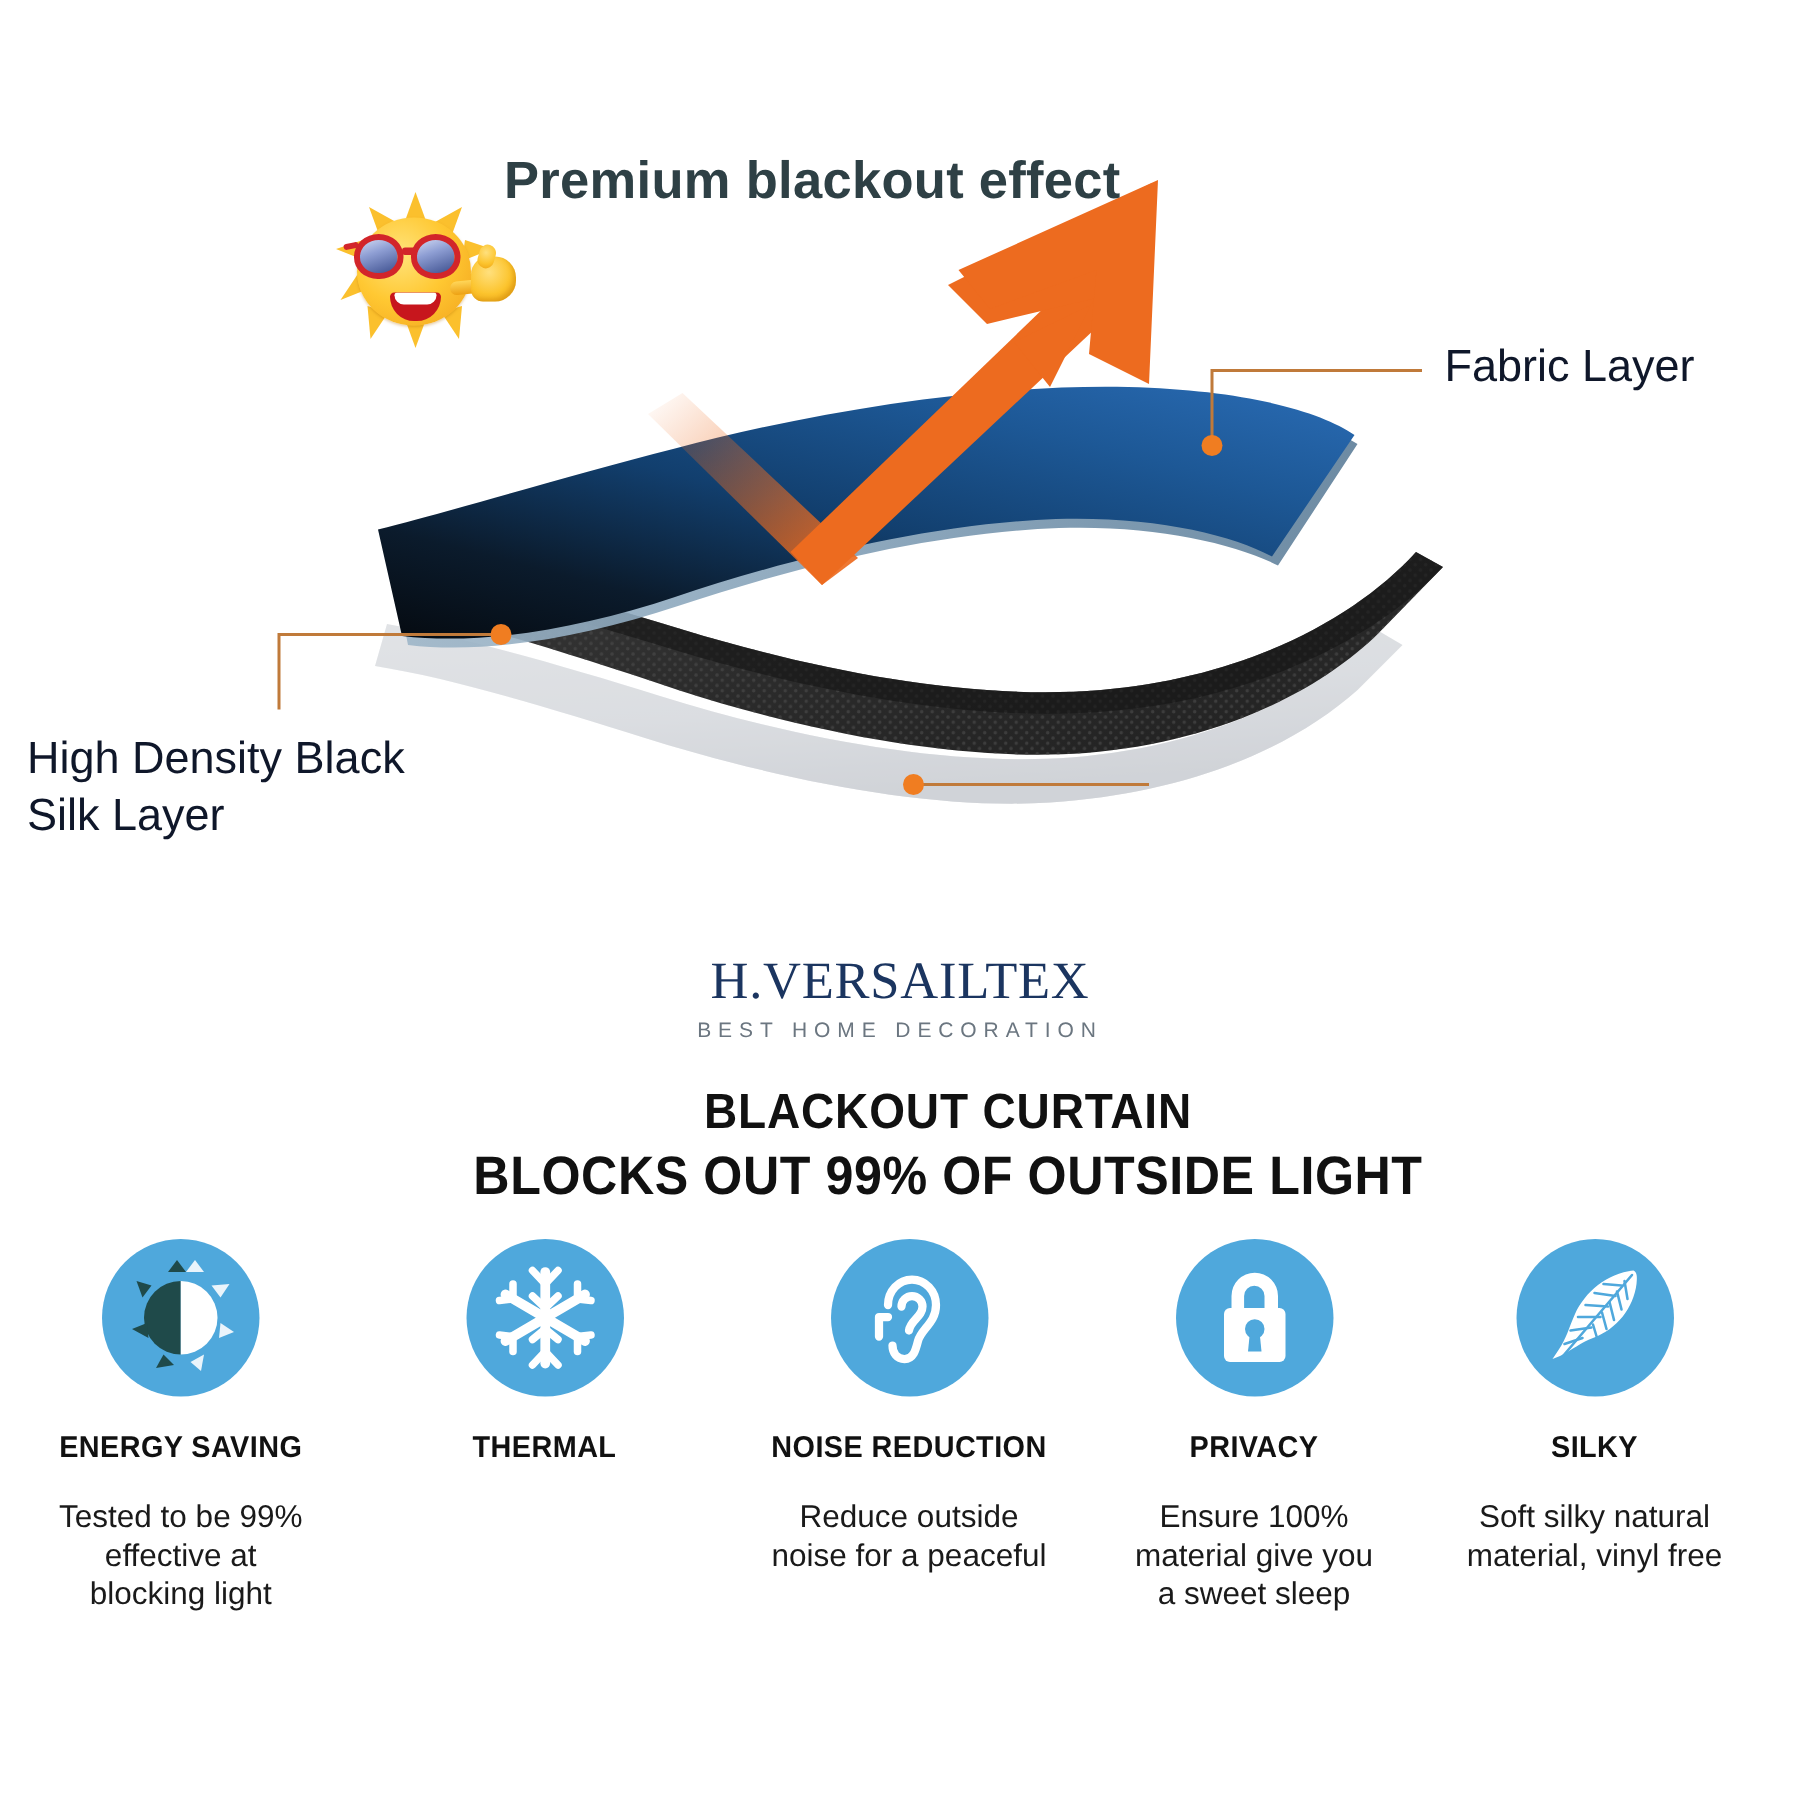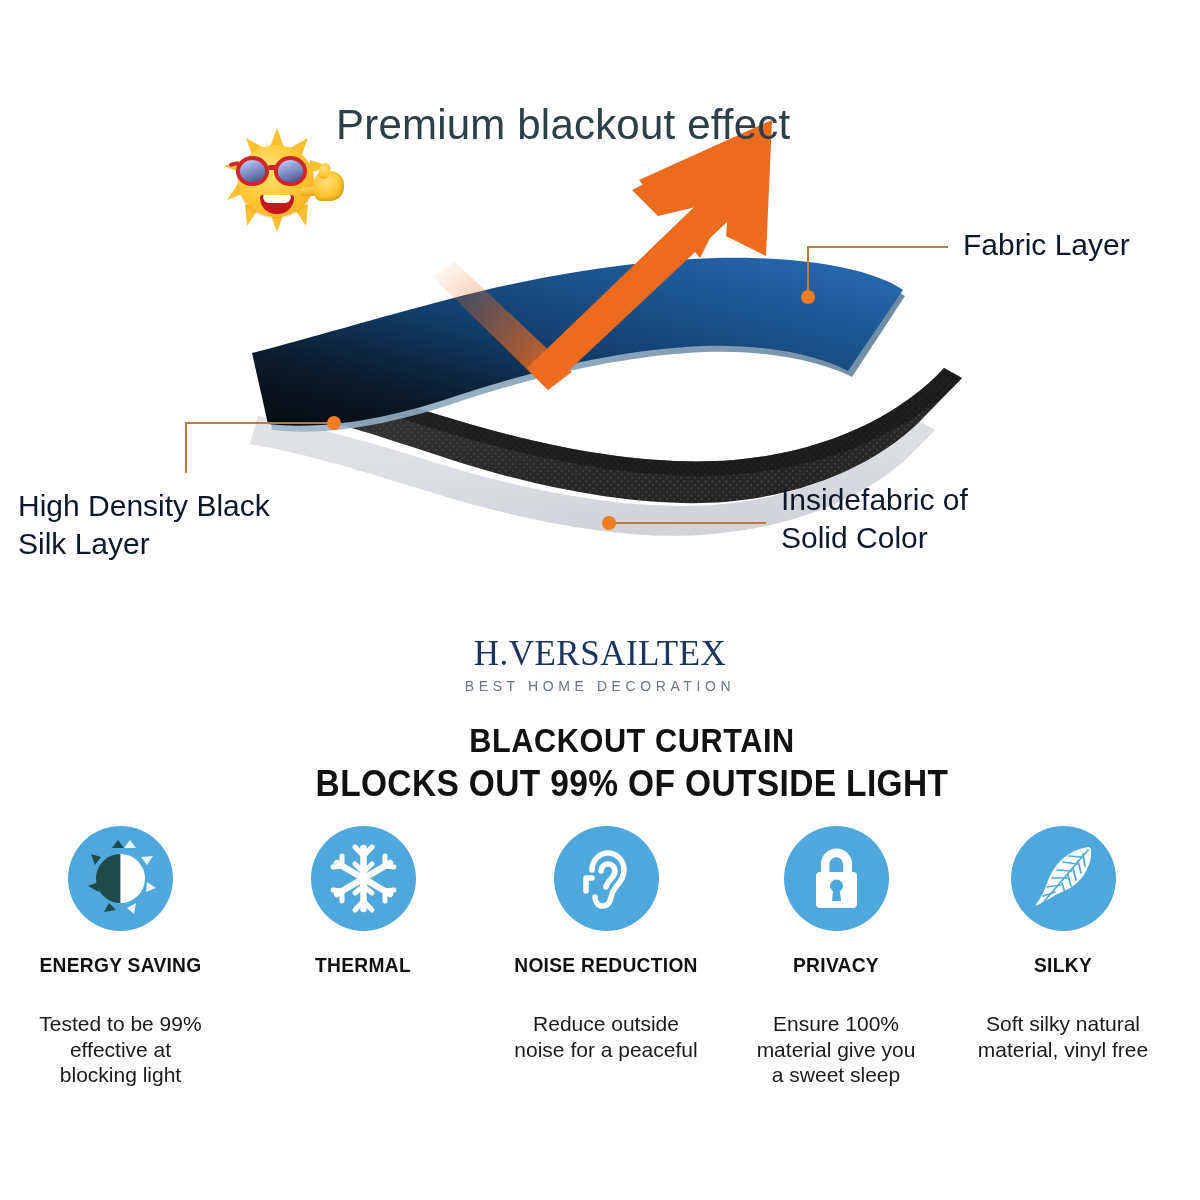--- a/index.html
+++ b/index.html
@@ -11,22 +11,22 @@
     overflow:hidden;
     position:relative;
   }
   .page{position:relative;width:1200px;height:1200px;background:#fff;}
 
   
   .hero{position:absolute;left:0;top:0;width:1200px;height:610px;}
 
   .headline-top{
     position:absolute;left:336px;top:101px;
-    font-size:42px;color:#2e4045;letter-spacing:.2px;
-    white-space:nowrap;font-weight:400;
+    font-size:35px;color:#2e4045;letter-spacing:.2px;
+    white-space:nowrap;font-weight:700;
   }
 
   
   .sun{position:absolute;left:214px;top:125px;width:130px;height:110px;}
   .sun .rays{position:absolute;left:8px;top:3px;width:110px;height:104px;}
   .sun .disc{
     position:absolute;left:24px;top:20px;width:76px;height:72px;border-radius:50%;
     background:radial-gradient(circle at 38% 34%, #ffe37a 0%, #ffc832 48%, #f2a21c 100%);
     box-shadow:0 1px 2px rgba(180,110,0,.35);
   }
@@ -100,21 +100,21 @@
   .feat .circle{
     width:105px;height:105px;border-radius:50%;
     background:#4fa8dc;margin:0 auto;position:relative;
   }
   .feat .circle svg{position:absolute;left:0;top:0;}
   .feat .ftitle{
     margin-top:23px;font-size:20px;font-weight:bold;color:#111;letter-spacing:.3px;
     white-space:nowrap;transform:scaleX(.96);
   }
   .feat .fdesc{
-    margin-top:34px;font-size:21px;color:#1a1a1a;line-height:1.22;
+    margin-top:22px;font-size:21px;color:#1a1a1a;line-height:1.22;
   }
   .feat.f0{left:8px;width:225px;}
   .feat.f1{left:252px;width:222px;}
   .feat.f2{left:490px;width:232px;}
   .feat.f3{left:738px;width:196px;}
   .feat.f4{left:952px;width:222px;}
 </style>
 </head>
 <body>
 
@@ -243,24 +243,20 @@
 
     <div class="headline-top">Premium blackout effect</div>
 
     <div class="callout fabric">Fabric Layer</div>
 
     <div class="callout silk">
       <div>High Density Black</div>
       <div>Silk Layer</div>
     </div>
 
-    <div class="callout inside">
-      <div>Insidefabric of</div>
-      <div>Solid Color</div>
-    </div>
   </div>
 
   <div class="logo">
     <div class="brand">H.VERSAILTEX</div>
     <div class="tag">BEST HOME DECORATION</div>
   </div>
 
   <div class="headline">
     <span class="l1">BLACKOUT CURTAIN</span>
     <span class="l2">BLOCKS OUT 99% OF OUTSIDE LIGHT</span>

